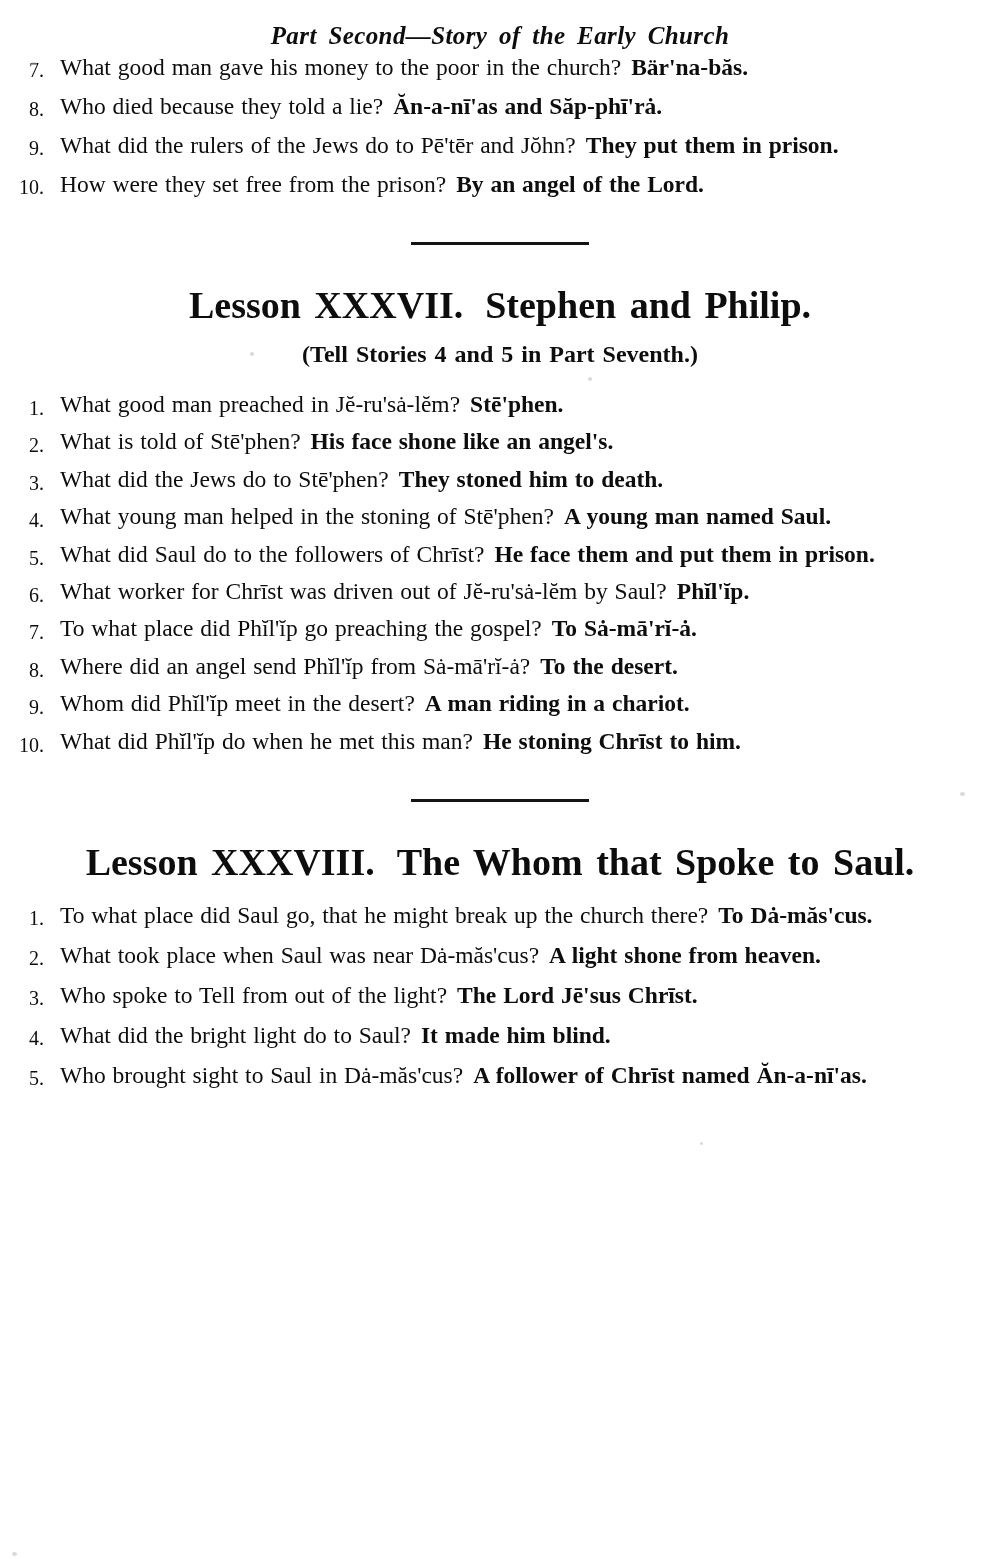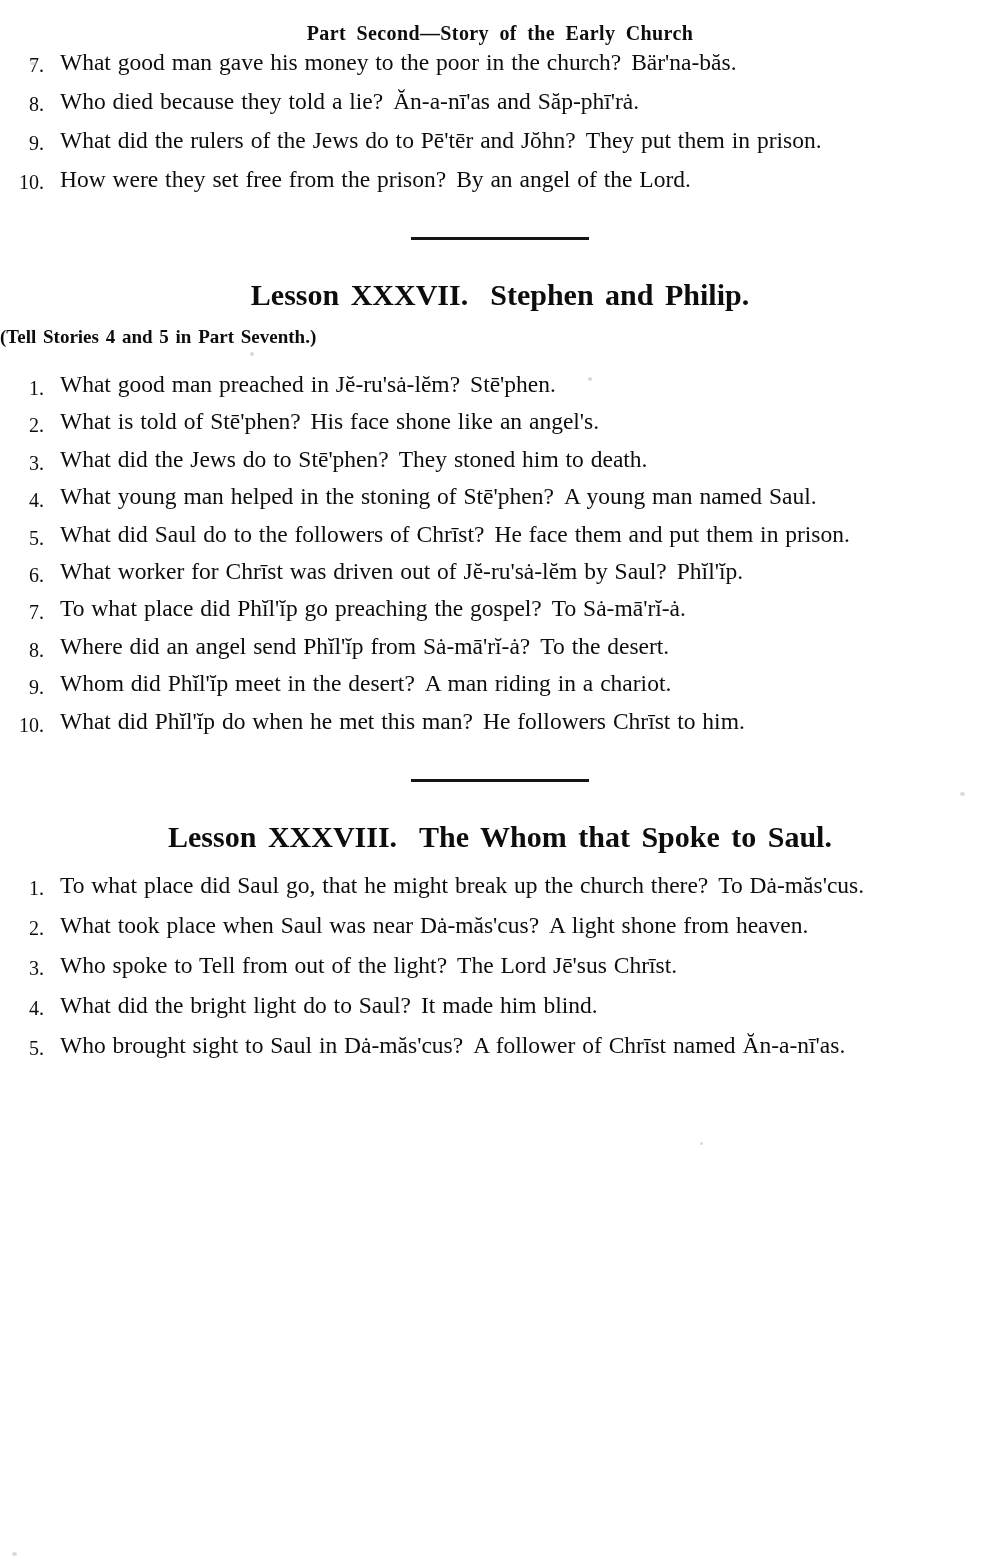--- a/index.html
+++ b/index.html
@@ -17,26 +17,27 @@
   }
   .page {
     position: relative;
     width: 1000px;
     height: 1559px;
     padding: 0;
     box-sizing: border-box;
   }
   .page-header {
     text-align: center;
-    font-size: 20px;
+    font-size: 25px;
     font-weight: bold;
     letter-spacing: 0.4px;
     margin: 22px 0 0 0;
     padding: 0 56px;
     word-spacing: 5px;
+    font-style: italic;
   }
   .qlist {
     margin: 0;
     padding: 0 18px 0 14px;
     list-style: none;
   }
   .qitem {
     display: flex;
     align-items: flex-start;
     font-size: 23.5px;
@@ -53,46 +54,47 @@
     padding-top: 6px;
     font-family: "Liberation Serif", serif;
   }
   .qtext {
     flex: 1 1 auto;
     text-align: justify;
     text-justify: inter-word;
     word-spacing: 1px;
   }
   .qtext .ans {
-    font-weight: normal;
+    font-weight: bold;
     margin-left: 10px;
   }
   .block-first .qitem {
     line-height: 1.45;
     margin-bottom: 4px;
   }
   .rule {
     width: 178px;
     height: 3px;
     background: #141414;
     margin: 40px auto 38px auto;
   }
   .lesson-title {
     text-align: center;
-    font-size: 30px;
+    font-size: 38px;
     font-weight: bold;
     margin: 0 0 14px 0;
     word-spacing: 4px;
   }
   .lesson-title .lt-sep {
     display: inline-block;
     width: 22px;
   }
   .lesson-sub {
-    font-size: 19px;
+    text-align: center;
+    font-size: 24px;
     font-weight: bold;
     margin: 0 0 20px 0;
     word-spacing: 2px;
   }
   .section-2 .qitem { margin-bottom: 3px; }
   .section-3 .qitem { margin-bottom: 5px; line-height: 1.45; }
   .speck {
     position: absolute;
     background: #b9b9b9;
     border-radius: 50%;
@@ -170,21 +172,21 @@
       <li class="qitem">
         <span class="qnum">8.</span>
         <span class="qtext"><span>Where did an angel send Phĭl'ĭp from Sȧ-mā'rĭ-ȧ?</span><span class="ans">To the desert.</span></span>
       </li>
       <li class="qitem">
         <span class="qnum">9.</span>
         <span class="qtext"><span>Whom did Phĭl'ĭp meet in the desert?</span><span class="ans">A man riding in a chariot.</span></span>
       </li>
       <li class="qitem">
         <span class="qnum">10.</span>
-        <span class="qtext"><span>What did Phĭl'ĭp do when he met this man?</span><span class="ans">He followers Chrīst to him.</span></span>
+        <span class="qtext"><span>What did Phĭl'ĭp do when he met this man?</span><span class="ans">He stoning Chrīst to him.</span></span>
       </li>
     </ol>
   </div>
 
   <div class="rule"></div>
 
   <div class="section-3">
     <h2 class="lesson-title"><span>Lesson XXXVIII.</span><span class="lt-sep"></span><span>The Whom that Spoke to Saul.</span></h2>
 
     <ol class="qlist">

